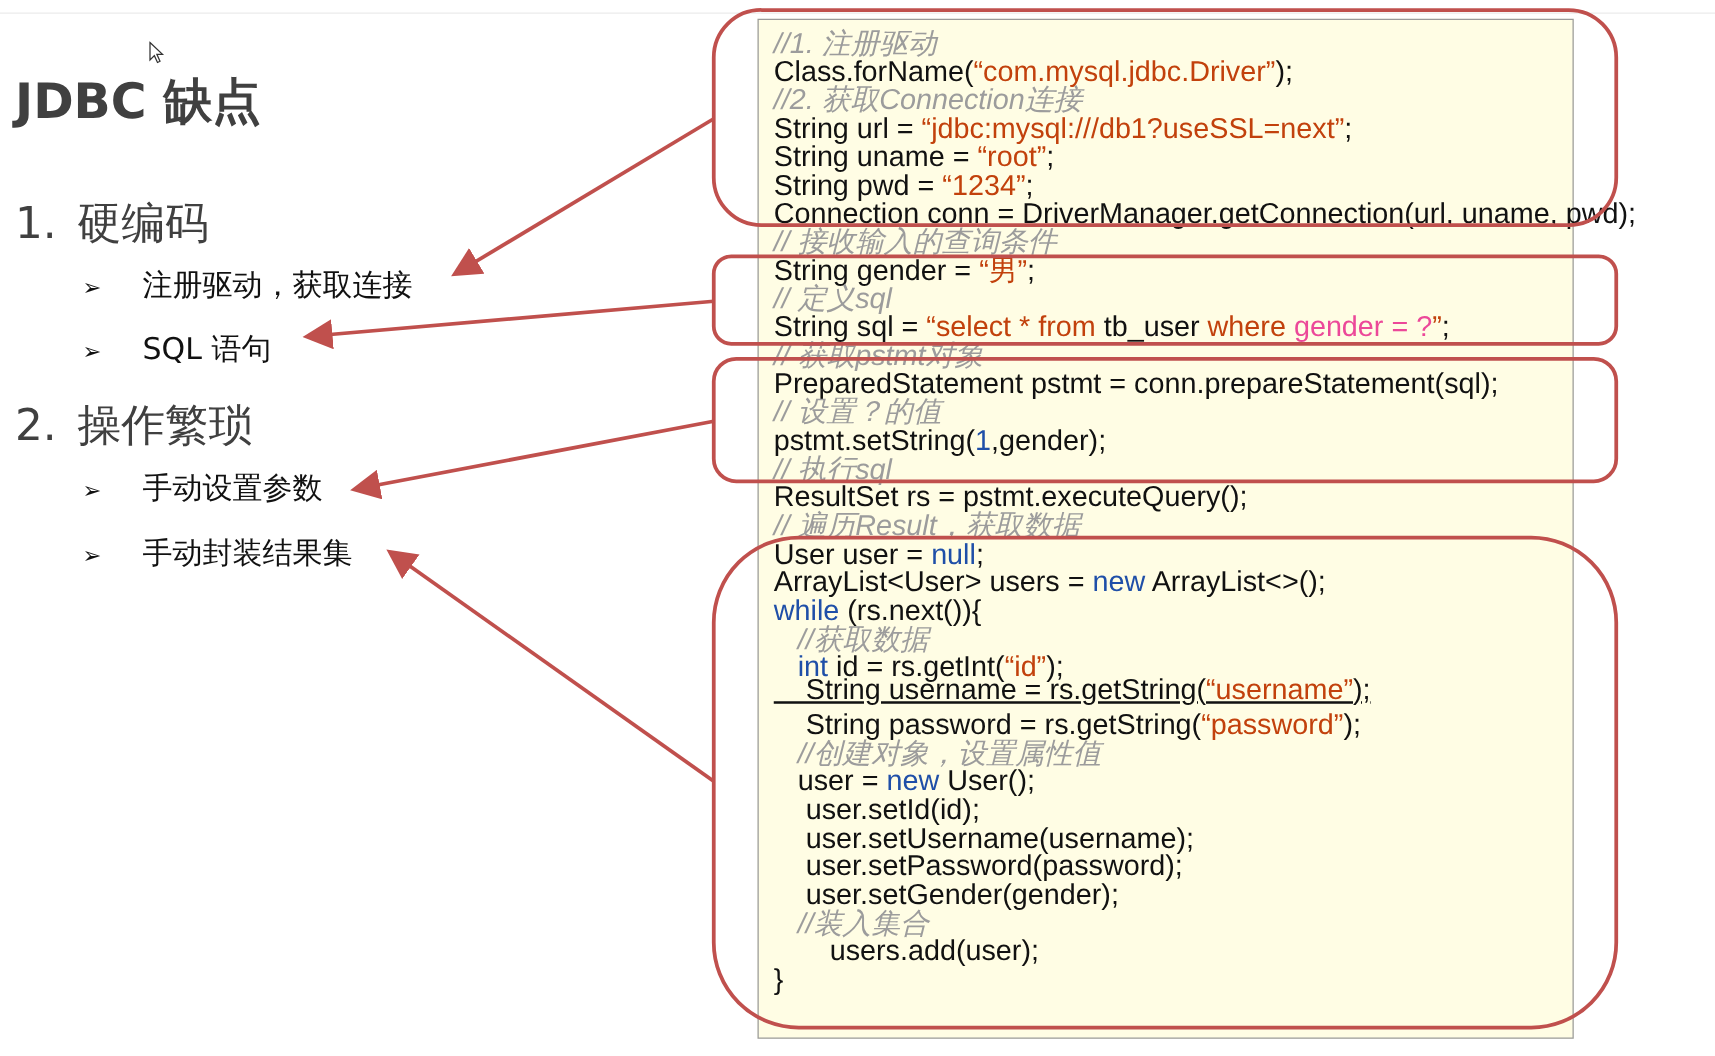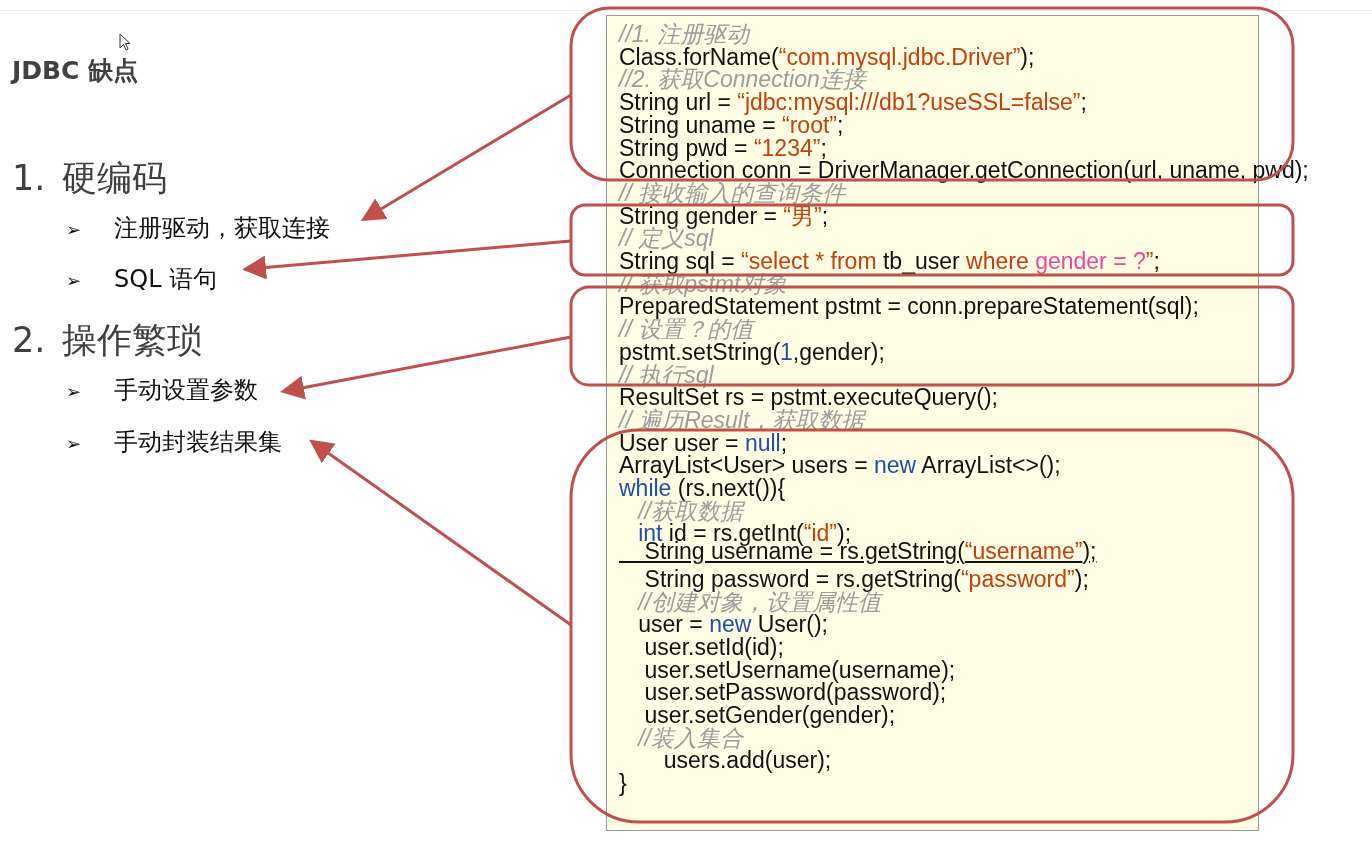--- a/index.html
+++ b/index.html
@@ -5,21 +5,21 @@
     html, body { margin: 0; padding: 0; }
     body {
       width: 1372px; height: 845px; position: relative; overflow: hidden;
       background: #ffffff;
       font-family: "Liberation Sans", sans-serif;
     }
     .topline { position: absolute; left: 0; top: 10px; width: 1372px; height: 1px; background: #ececec; }
     .cursor { position: absolute; left: 119px; top: 33px; }
     .slide-title {
       position: absolute; left: 12px; top: 54px;
-      font-size: 25px; font-weight: bold; color: #404040;
+      font-size: 39px; font-weight: bold; color: #404040;
       font-family: "DejaVu Sans", sans-serif; letter-spacing: 0px;
     }
     .ol-item { position: absolute; left: 12px; font-size: 35px; color: #404040; font-family: "DejaVu Sans", sans-serif; }
     .ol-item .num { display: inline-block; width: 50px; }
     .sub-item { position: absolute; left: 66px; font-size: 24px; color: #111; font-family: "DejaVu Sans", sans-serif; }
     .sub-item .bullet { display: inline-block; width: 48px; font-size: 18px; }
     .code-box {
       position: absolute; left: 606px; top: 15px; width: 653px; height: 816px;
       background: #fffde4; border: 1px solid #9a9a9a; box-sizing: border-box;
     }
@@ -62,21 +62,21 @@
 </div>
 <div class="sub-item" style="top:426px">
   <span class="bullet">➢</span><span>手动封装结果集</span>
 </div>
 
 <div class="code-box"></div>
 <div id="code-lines">
     <div class="code-line" style="top: 24px;"><span class="cmt">//1. 注册驱动</span></div>
     <div class="code-line" style="top: 46.7px;"><span>Class.</span><span class="it">forName</span><span>(</span><span class="str">“com.mysql.jdbc.Driver”</span><span>);</span></div>
     <div class="code-line" style="top: 69.4px;"><span class="cmt">//2. 获取Connection连接</span></div>
-    <div class="code-line" style="top: 92.1px;"><span>String url = </span><span class="str">“jdbc:mysql:///db1?useSSL=false”</span><span>;</span></div>
+    <div class="code-line" style="top: 92.1px;"><span>String url = </span><span class="str">“jdbc:mysql:///db1?useSSL=next”</span><span>;</span></div>
     <div class="code-line" style="top: 114.8px;"><span>String uname = </span><span class="str">“root”</span><span>;</span></div>
     <div class="code-line" style="top: 137.5px;"><span>String pwd = </span><span class="str">“1234”</span><span>;</span></div>
     <div class="code-line" style="top: 160.2px;"><span>Connection conn = DriverManager.</span><span class="it">getConnection</span><span>(url, uname, pwd);</span></div>
     <div class="code-line" style="top: 182.9px;"><span class="cmt">// 接收输入的查询条件</span></div>
     <div class="code-line" style="top: 205.6px;"><span>String gender = </span><span class="str">“男”</span><span>;</span></div>
     <div class="code-line" style="top: 228.3px;"><span class="cmt">// 定义sql</span></div>
     <div class="code-line" style="top: 251px;"><span>String sql = </span><span class="str">“select * from </span><span>tb_user </span><span class="str">where </span><span class="pur">gender = ?</span><span class="str">”</span><span>;</span></div>
     <div class="code-line" style="top: 273.7px;"><span class="cmt">// 获取pstmt对象</span></div>
     <div class="code-line" style="top: 296.4px;"><span>PreparedStatement pstmt = conn.prepareStatement(sql);</span></div>
     <div class="code-line" style="top: 319.1px;"><span class="cmt">// 设置？的值</span></div>

